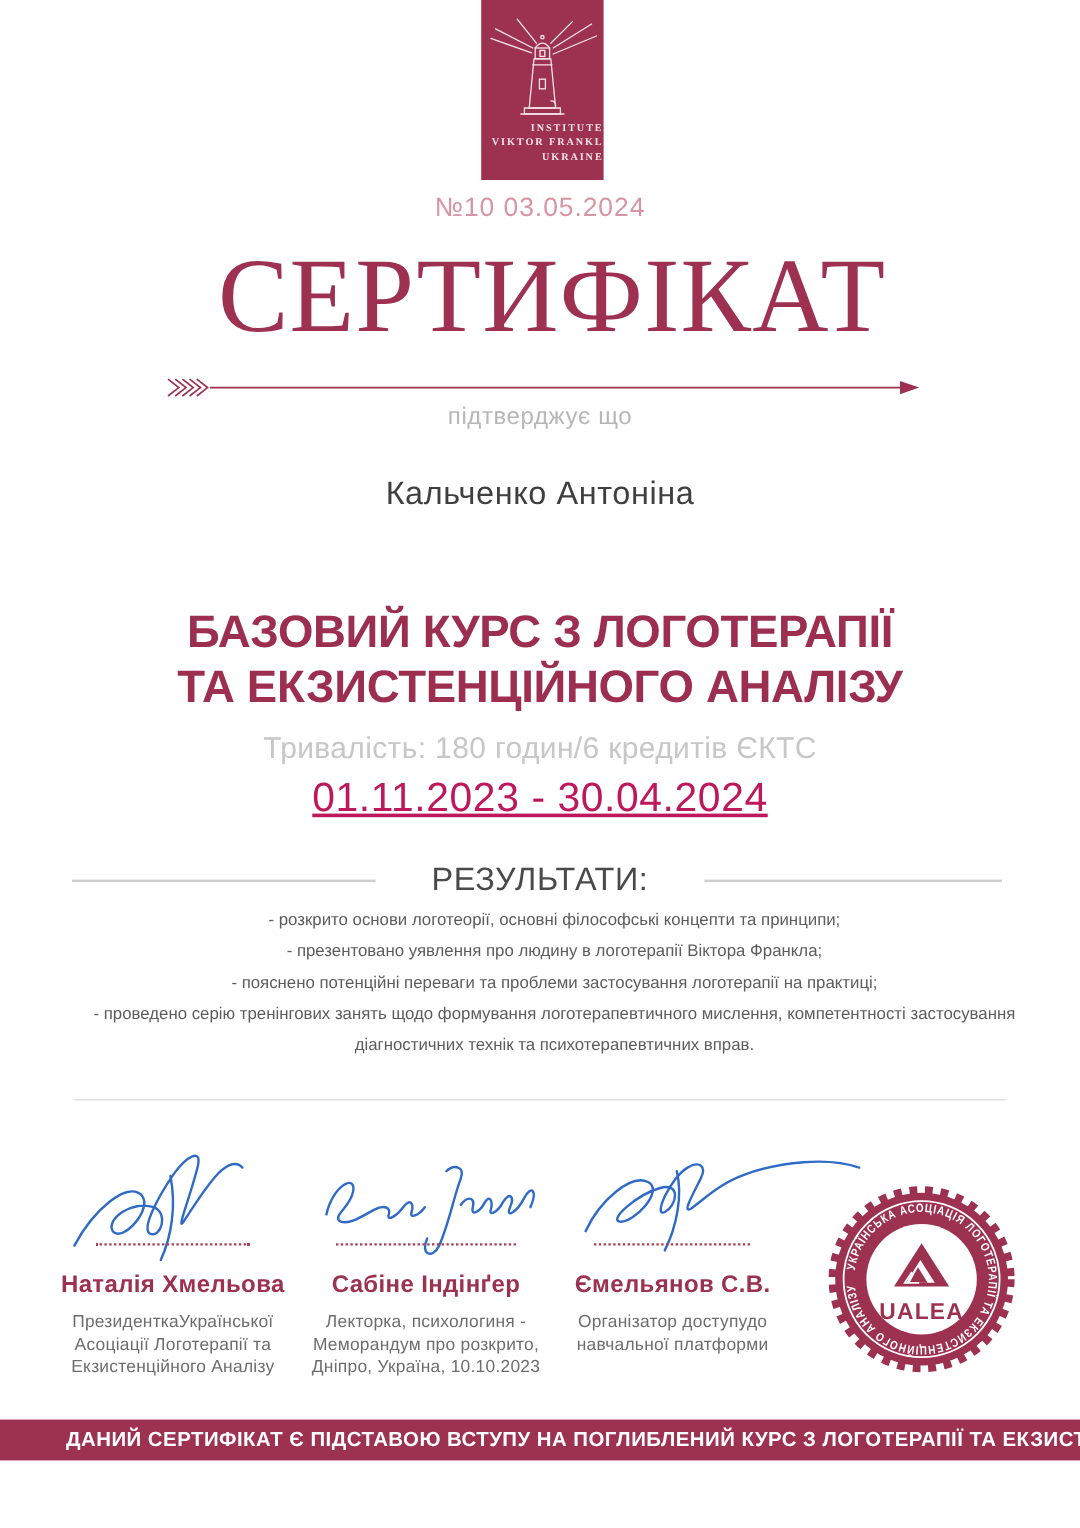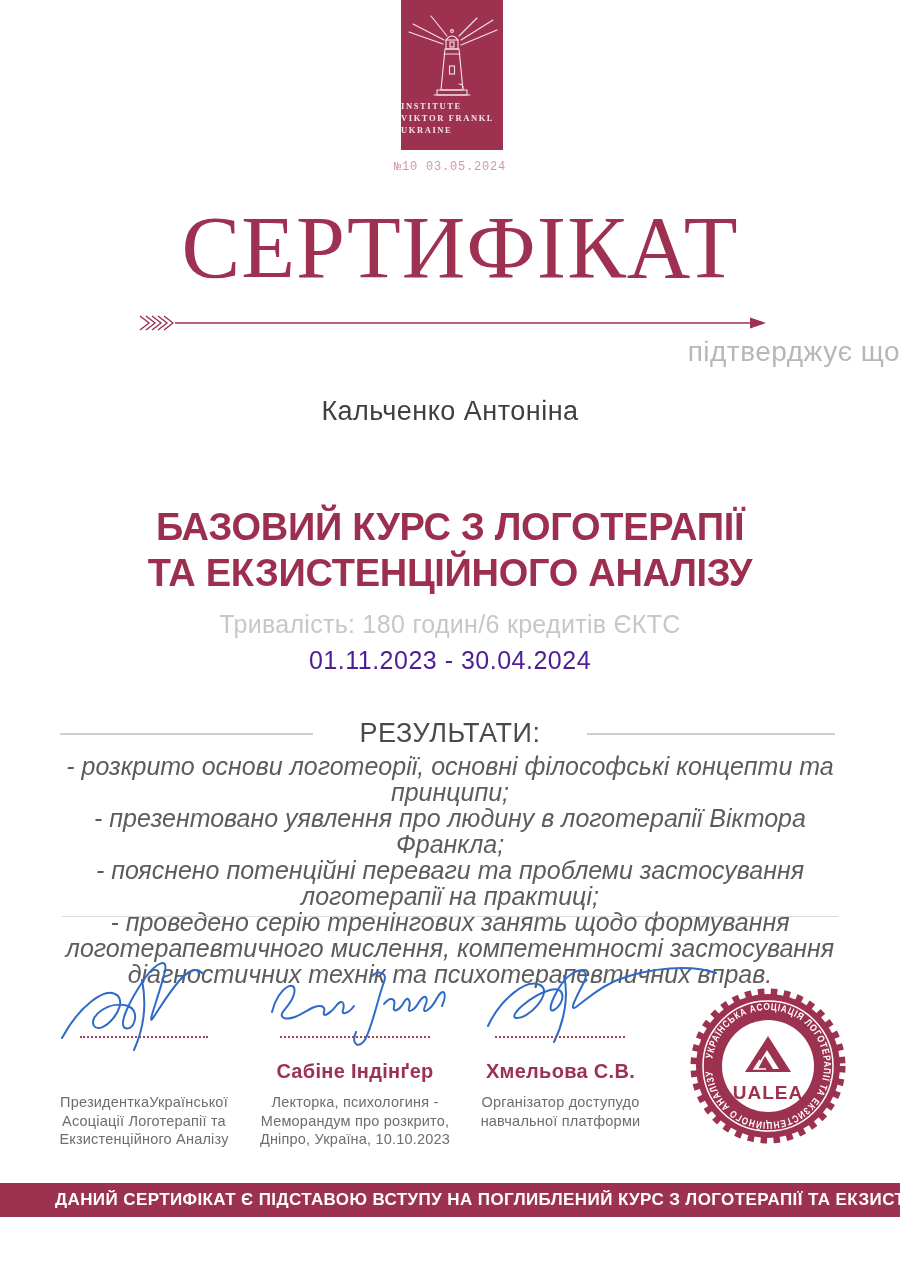--- a/index.html
+++ b/index.html
@@ -10,71 +10,71 @@
     font-family:"Liberation Sans", sans-serif;
     -webkit-font-smoothing:antialiased;
   }
   
   .logo-block {
     position:absolute; left:401px; top:0; width:102px; height:150px;
     background:#9d3150; display:flex; flex-direction:column; align-items:center;
   }
   .logo-art { position:absolute; top:4px; left:0; }
   .logo-text {
-    position:absolute; bottom:14px; width:100%; text-align:left;
+    position:absolute; bottom:14px; width:100%; text-align:right;
     color:#f6e3e9; font-family:"Liberation Serif", serif;
     font-size:8.5px; font-weight:bold; letter-spacing:1.6px; line-height:12px;
   }
   .cert-number {
     position:absolute; top:160px; left:0; width:100%; text-align:center;
-    color:#d795a3; font-size:12px; letter-spacing:0.8px;font-family:Liberation Mono, monospace;
+    color:#d795a3; font-size:22px; letter-spacing:0.8px;
   }
   
   .cert-title {
     position:absolute; top:198px; left:0; width:100%; text-align:center;
     font-family:"Liberation Serif", serif; font-weight:400;
     font-size:88px; line-height:100px; color:#9e3051; letter-spacing:1px;padding-left:20px;
   }
   .arrow-row { position:absolute; top:312px; left:138px; width:630px; height:22px; }
   .confirms {
-    position:absolute; top:336px; left:0; width:100%; text-align:right;
-    color:#b7b7b7; font-size:28px; letter-spacing:0.5px;
+    position:absolute; top:336px; left:0; width:100%; text-align:center;
+    color:#b7b7b7; font-size:20px; letter-spacing:0.5px;
   }
   
   .name-row {
     position:absolute; top:396px; left:0; width:100%;
     display:flex; justify-content:center; align-items:baseline;
   }
   .recipient { font-size:27px; color:#3f3f3f; letter-spacing:0.5px; }
   .completion-note { font-size:19px; color:#c4c4c4; letter-spacing:0.3px; }
   
   .course-title {
     position:absolute; top:504px; left:0; width:100%; text-align:center;
     color:#9c2f4f; font-size:38px; font-weight:800; line-height:46px; letter-spacing:-0.3px;
   }
   .duration {
     position:absolute; top:610px; left:0; width:100%; text-align:center;
     color:#c7c7c7; font-size:25px; letter-spacing:0.3px;
   }
   .dates {
     position:absolute; top:646px; left:0; width:100%; text-align:center;
-    color:#4c1d95; font-size:25px; letter-spacing:0.5px;
+    color:#be185d; font-size:34px; letter-spacing:0.5px;text-decoration:underline;
   }
   
   .results-header { position:absolute; top:718px; left:0; width:100%; height:32px; }
   .results-heading {
     position:absolute; top:0; left:0; width:100%; text-align:center;
     color:#4a4a4a; font-size:27px; letter-spacing:0.5px;
   }
   .rule { position:absolute; top:15px; height:2px; background:#cfcfcf; }
   .rule-left  { left:60px;  width:253px; }
   .rule-right { left:587px; width:248px; }
   .results-list {
-    position:absolute; top:753px; left:61px; width:778px; text-align:center;
-    color:#5c5c5c; font-size:25px; line-height:26px;font-style:italic;
+    position:absolute; top:753px; left:73px; width:778px; text-align:center;
+    color:#5c5c5c; font-size:14px; line-height:26px;
   }
   .divider { position:absolute; top:916px; left:62px; width:776px; height:1px; background:#dadada; }
   
   .sig-col { position:absolute; top:950px; height:220px; text-align:center; }
   .sig-col-1 { left:44px;  width:200px; }
   .sig-col-2 { left:260px; width:190px; }
   .sig-col-3 { left:468px; width:185px; }
   .sig-svg { position:absolute; top:0; left:0; }
   .sig-dotted {
     position:absolute; top:86px; height:0;
@@ -186,20 +186,21 @@
   <div class="divider"></div>
 
   <div class="sig-col sig-col-1">
     <svg class="sig-svg" width="200" height="105" viewBox="0 0 200 105">
       <g stroke="#2f6bc6" stroke-width="2" fill="none" stroke-linecap="round">
         <path d="M18,88 C34,58 62,34 74,46 C84,57 58,86 50,76 C44,66 66,50 84,56 C97,61 90,82 81,78 C74,74 86,50 101,28 C112,13 124,7 121,21 C116,43 102,78 109,68 C117,56 124,44 135,31 C143,22 152,16 158,23"></path>
         <path d="M98,30 C103,55 99,80 90,100"></path>
       </g>
     </svg>
     <div class="sig-dotted dot-1"></div>
+    <div class="sig-name">Наталія Хмельова</div>
     <div class="sig-role">
       <div>ПрезиденткаУкраїнської</div>
       <div>Асоціації Логотерапії та</div>
       <div>Екзистенційного Аналізу</div>
     </div>
   </div>
 
   <div class="sig-col sig-col-2">
     <svg class="sig-svg" width="190" height="105" viewBox="0 0 190 105">
       <g stroke="#2f6bc6" stroke-width="2" fill="none" stroke-linecap="round">
@@ -218,21 +219,21 @@
   </div>
 
   <div class="sig-col sig-col-3">
     <svg class="sig-svg" width="250" height="105" viewBox="0 0 250 105" style="overflow:visible">
       <g stroke="#2f6bc6" stroke-width="2" fill="none" stroke-linecap="round">
         <path d="M20,76 C32,50 58,28 72,35 C86,42 60,70 48,68 C40,66 62,46 82,40 C100,35 96,55 86,60 C76,65 90,32 105,23 C115,17 121,22 116,32 C109,46 100,62 108,57 C118,50 132,36 152,29 C182,18 222,14 248,23"></path>
         <path d="M96,26 C101,46 96,72 86,92"></path>
       </g>
     </svg>
     <div class="sig-dotted dot-3"></div>
-    <div class="sig-name">Хмельова С.В.</div>
+    <div class="sig-name">Ємельянов С.В.</div>
     <div class="sig-role">
       <div>Організатор доступудо</div>
       <div>навчальної платформи</div>
     </div>
   </div>
 
   <svg class="seal" width="160" height="160" viewBox="0 0 160 160">
     <circle cx="80" cy="80" r="74" fill="none" stroke="#9d3150" stroke-width="7" stroke-dasharray="6.5 6.5"></circle>
     <circle cx="80" cy="80" r="72" fill="#9d3150"></circle>
     <circle cx="80" cy="80" r="65" fill="none" stroke="#ffffff" stroke-width="1.5"></circle>

